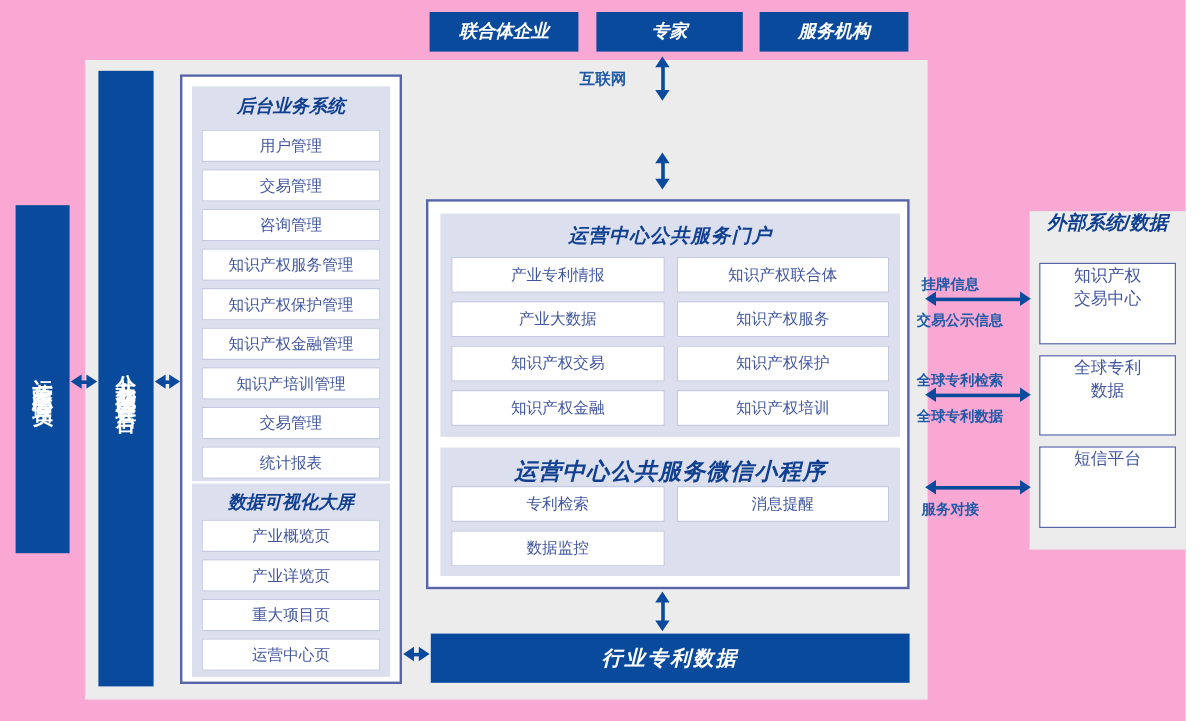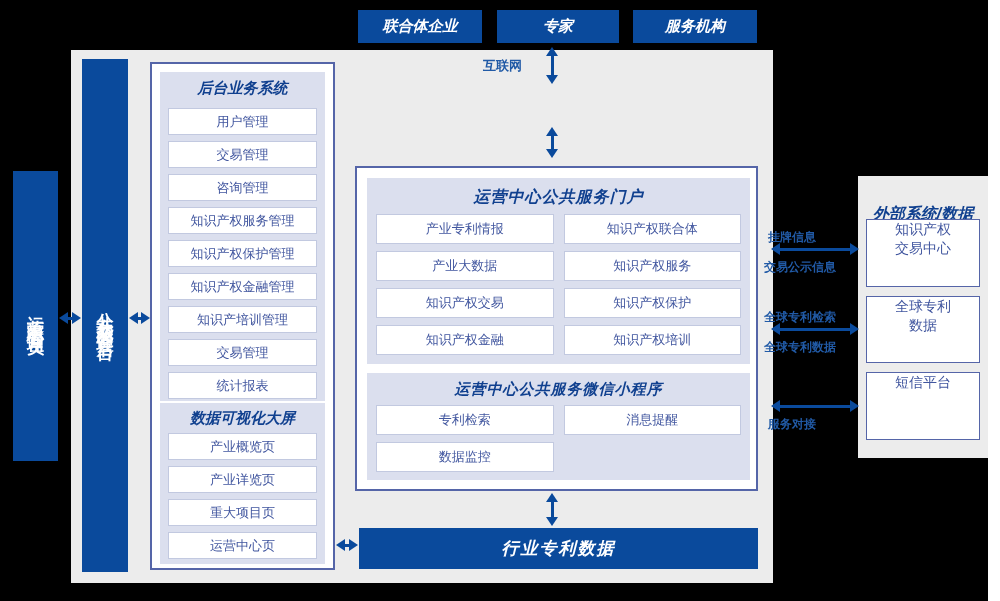--- a/index.html
+++ b/index.html
@@ -8,21 +8,21 @@
     --itemtext:#41569f;
     --labelblue:#215aa6;
     --lav:#dbdfee;
     --gray:#ececec;
     --pborder:#5565a8;
     --iborder:#c2c9e0;
   }
   *{margin:0;padding:0;box-sizing:border-box;}
   html,body{width:1000px;height:601px;background:#ffffff;overflow:hidden;
     font-family:"Liberation Sans","DejaVu Sans",sans-serif;}
-  .stage{position:relative;width:988px;height:601px;background:#000000;}
+  .stage{position:relative;width:988px;height:601px;background:#f9a8d4;}
   .graybg{position:absolute;left:71px;top:50px;width:702px;height:533px;background:var(--gray);}
 
   
   .bluebox{position:absolute;background:var(--blue);color:#ffffff;font-weight:bold;
     display:flex;align-items:center;justify-content:center;font-size:15px;font-style:italic;}
   .bigbar{font-size:17px;letter-spacing:2px;}
 
   
   .vrail{position:absolute;background:var(--blue);color:#ffffff;font-weight:bold;
     writing-mode:vertical-rl;text-orientation:upright;display:flex;align-items:center;justify-content:center;
@@ -137,37 +137,37 @@
         <div class="chip">产业大数据</div>
         <div class="chip">知识产权服务</div>
         <div class="chip">知识产权交易</div>
         <div class="chip">知识产权保护</div>
         <div class="chip">知识产权金融</div>
         <div class="chip">知识产权培训</div>
       </div>
     </div>
 
     <div class="lavpanel" style="left:10px;top:205px;width:383px;height:107px;">
-      <div class="ptitle" style="padding-top:7px;font-size:15px;letter-spacing:1px;">运营中心公共服务微信小程序</div>
+      <div class="ptitle" style="padding-top:7px;font-size:19px;letter-spacing:1px;">运营中心公共服务微信小程序</div>
       <div class="chipgrid" style="left:9px;top:32px;width:365px;">
         <div class="chip">专利检索</div>
         <div class="chip">消息提醒</div>
         <div class="chip">数据监控</div>
       </div>
     </div>
   </div>
 
   <div class="av" style="left:551px;top:501px;height:17px;"></div>
   <div class="ah" style="left:344px;top:544px;width:6px;"></div>
   <div class="bluebox bigbar" style="left:359px;top:528px;width:399px;height:41px;">
     <span>行业专利数据</span>
   </div>
 
   <div class="extpanel" style="left:858px;top:176px;width:130px;height:282px;">
-    <div class="ptitle" style="padding-top:28px;font-size:16px;">外部系统/数据</div>
+    <div class="ptitle" style="padding-top:0;font-size:16px;">外部系统/数据</div>
     <div class="extbox" style="left:8px;top:43px;width:114px;height:68px;">
       <span>知识产权</span>
       <span>交易中心</span>
     </div>
     <div class="extbox" style="left:8px;top:120px;width:114px;height:67px;">
       <span>全球专利</span>
       <span>数据</span>
     </div>
     <div class="extbox" style="left:8px;top:196px;width:114px;height:68px;">
       <span>短信平台</span>

